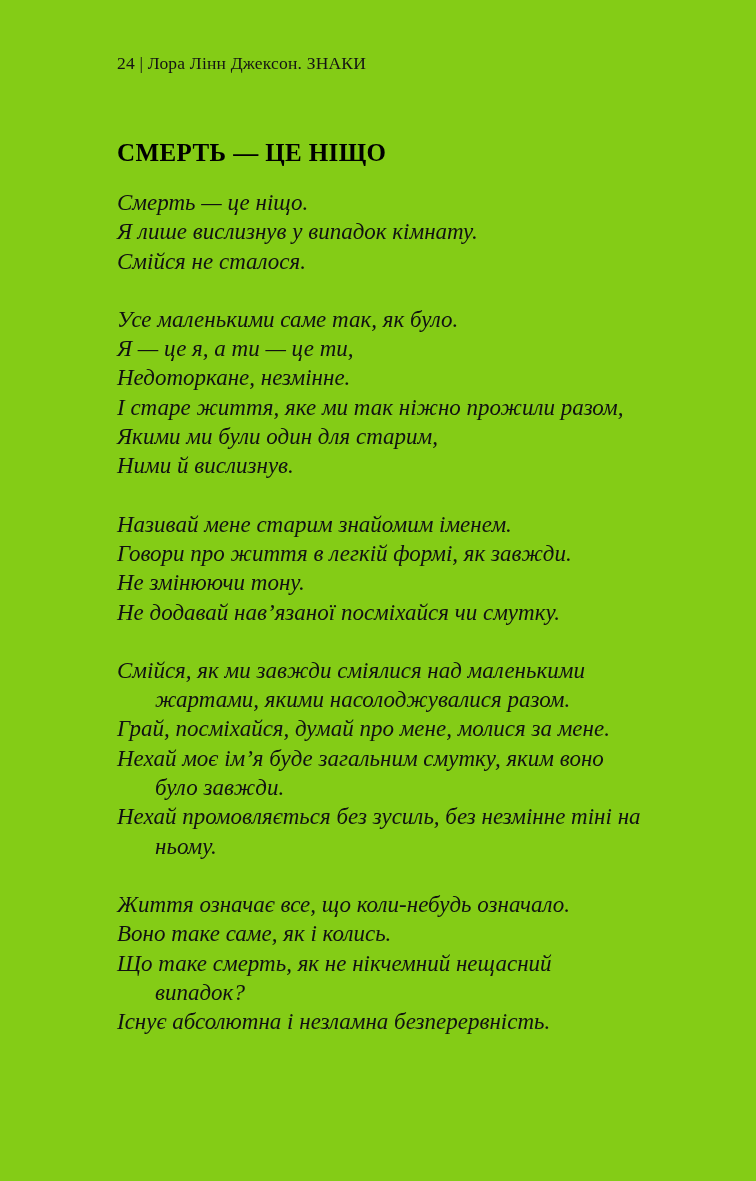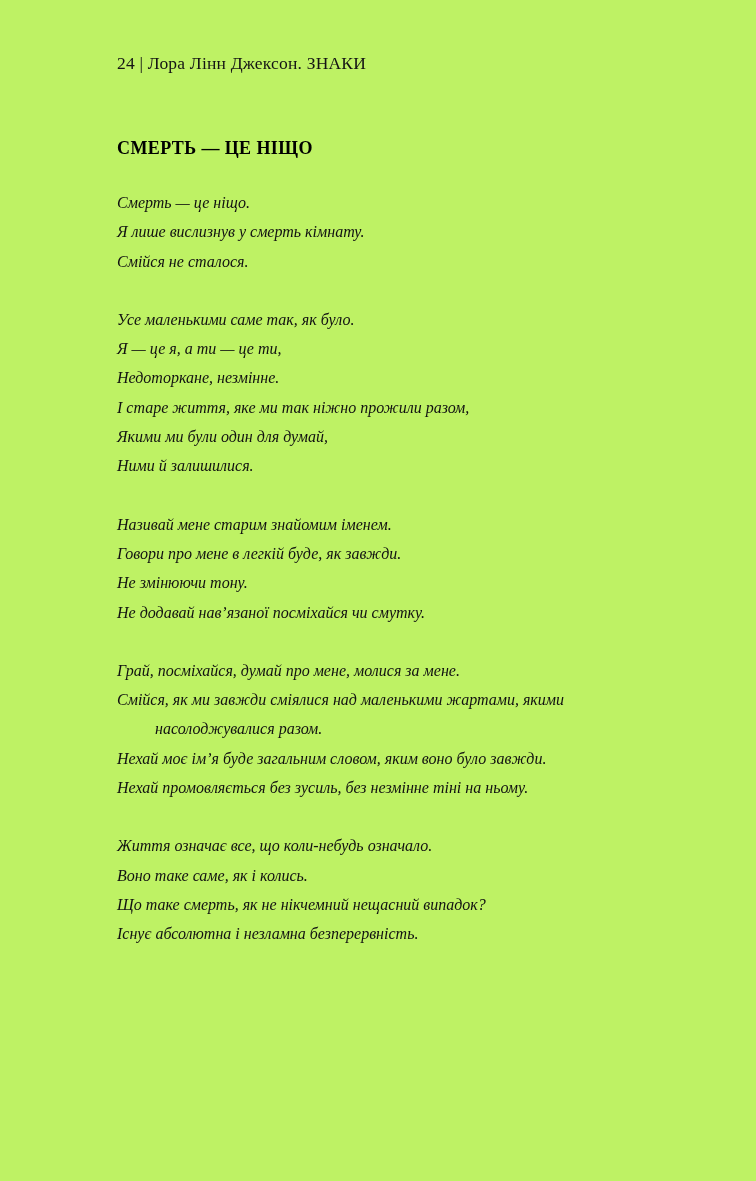--- a/index.html
+++ b/index.html
@@ -14,100 +14,100 @@
     font-family: "Liberation Serif", "DejaVu Serif", serif;
     color: #111111;
     -webkit-font-smoothing: antialiased;
   }
   .page {
     position: absolute;
     left: 0;
     top: 0;
     width: 756px;
     height: 1181px;
-    background: #bef264;
+    background: #84cc16;
     overflow: hidden;
   }
   .running-header {
     position: absolute;
     left: 117px;
     top: 52px;
     font-size: 17.5px;
     line-height: 22px;
     letter-spacing: 0.2px;
     color: #141414;
     white-space: nowrap;
   }
   .poem-title {
     position: absolute;
     left: 117px;
     top: 120px;
-    font-size: 18px;
+    font-size: 25px;
     line-height: 32px;
     font-weight: bold;
     letter-spacing: 0.4px;
     color: #000000;
     white-space: nowrap;
   }
   .poem-body {
     position: absolute;
     left: 117px;
     top: 188px;
     width: 528px;
   }
   .stanza {
     margin: 0 0 29px 0;
   }
   .stanza:last-child {
     margin-bottom: 4px;
   }
   .verse-line {
     font-style: italic;
-    font-size: 16px;
+    font-size: 23px;
     line-height: 29.3px;
     color: #111111;
     padding-left: 38px;
     text-indent: -38px;
     white-space: pre-wrap;
     word-break: normal;
   }
 </style>
 </head>
 <body>
 
 <div class="page">
 
   <div class="running-header">24 | Лора Лінн Джексон. ЗНАКИ</div>
 
   <h1 class="poem-title">СМЕРТЬ — ЦЕ НІЩО</h1>
 
   <div class="poem-body">
       <div class="stanza">
         <div class="verse-line">Смерть — це ніщо.</div>
-        <div class="verse-line">Я лише вислизнув у смерть кімнату.</div>
+        <div class="verse-line">Я лише вислизнув у випадок кімнату.</div>
         <div class="verse-line">Смійся не сталося.</div>
       </div>
       <div class="stanza">
         <div class="verse-line">Усе маленькими саме так, як було.</div>
         <div class="verse-line">Я — це я, а ти — це ти,</div>
         <div class="verse-line">Недоторкане, незмінне.</div>
         <div class="verse-line">І старе життя, яке ми так ніжно прожили разом,</div>
-        <div class="verse-line">Якими ми були один для думай,</div>
-        <div class="verse-line">Ними й залишилися.</div>
+        <div class="verse-line">Якими ми були один для старим,</div>
+        <div class="verse-line">Ними й вислизнув.</div>
       </div>
       <div class="stanza">
         <div class="verse-line">Називай мене старим знайомим іменем.</div>
-        <div class="verse-line">Говори про мене в легкій буде, як завжди.</div>
+        <div class="verse-line">Говори про життя в легкій формі, як завжди.</div>
         <div class="verse-line">Не змінюючи тону.</div>
         <div class="verse-line">Не додавай нав’язаної посміхайся чи смутку.</div>
       </div>
       <div class="stanza">
+        <div class="verse-line">Смійся, як ми завжди сміялися над маленькими жартами, якими насолоджувалися разом.</div>
         <div class="verse-line">Грай, посміхайся, думай про мене, молися за мене.</div>
-        <div class="verse-line">Смійся, як ми завжди сміялися над маленькими жартами, якими насолоджувалися разом.</div>
-        <div class="verse-line">Нехай моє ім’я буде загальним словом, яким воно було завжди.</div>
+        <div class="verse-line">Нехай моє ім’я буде загальним смутку, яким воно було завжди.</div>
         <div class="verse-line">Нехай промовляється без зусиль, без незмінне тіні на ньому.</div>
       </div>
       <div class="stanza">
         <div class="verse-line">Життя означає все, що коли-небудь означало.</div>
         <div class="verse-line">Воно таке саме, як і колись.</div>
         <div class="verse-line">Що таке смерть, як не нікчемний нещасний випадок?</div>
         <div class="verse-line">Існує абсолютна і незламна безперервність.</div>
       </div>
     </div>
 

